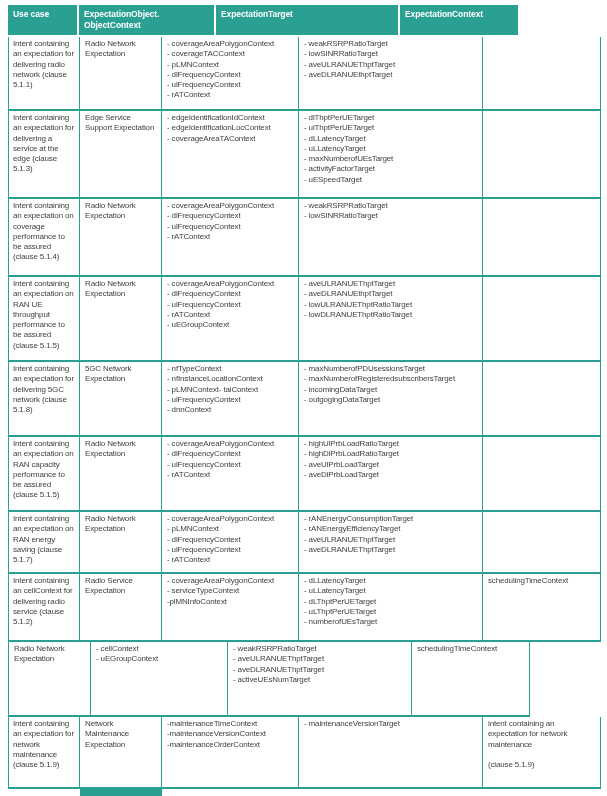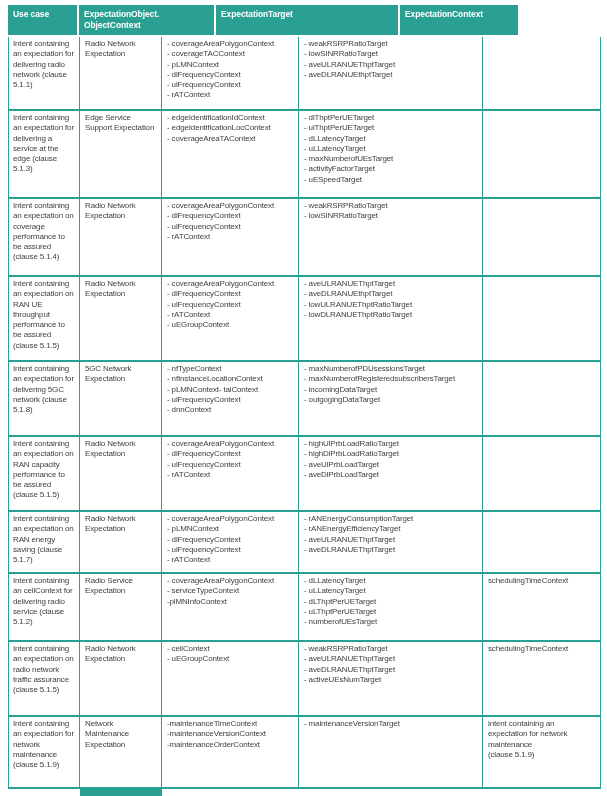--- a/index.html
+++ b/index.html
@@ -48,21 +48,21 @@
   .brow:nth-child(1){min-height:74px}
   .brow:nth-child(2){min-height:88px}
   .brow:nth-child(3){min-height:78px}
   .brow:nth-child(4){min-height:85px}
   .brow:nth-child(5){min-height:75px}
   .brow:nth-child(6){min-height:75px}
   .brow:nth-child(7){min-height:62px}
   .brow:nth-child(8){min-height:68px}
   .brow:nth-child(9){min-height:75px}
   .brow:nth-child(10){min-height:72px}
-  .ctx-para + .ctx-para{}
+  .ctx-para + .ctx-para{margin-top:10px;}
   
   .bottom-strip{
     width:82px;height:8px;margin-left:80px;
     background:var(--accent);
   }
 </style>
 </head>
 <body>
 
 <div class="page">
@@ -212,21 +212,20 @@
             <div>- uLLatencyTarget</div>
             <div>- dLThptPerUETarget</div>
             <div>- uLThptPerUETarget</div>
             <div>- numberofUEsTarget</div>
           </div>
           <div class="bcell c4">
             <div class="ctx-para">schedulingTimeContext</div>
           </div>
         </div>
         <div class="brow">
-          <div class="bcell c0">Intent containing an expectation on radio network traffic assurance (clause 5.1.5)</div>
           <div class="bcell c1">Radio Network Expectation</div>
           <div class="bcell c2">
             <div>- cellContext</div>
             <div>- uEGroupContext</div>
           </div>
           <div class="bcell c3">
             <div>- weakRSRPRatioTarget</div>
             <div>- aveULRANUEThptTarget</div>
             <div>- aveDLRANUEThptTarget</div>
             <div>- activeUEsNumTarget</div>

